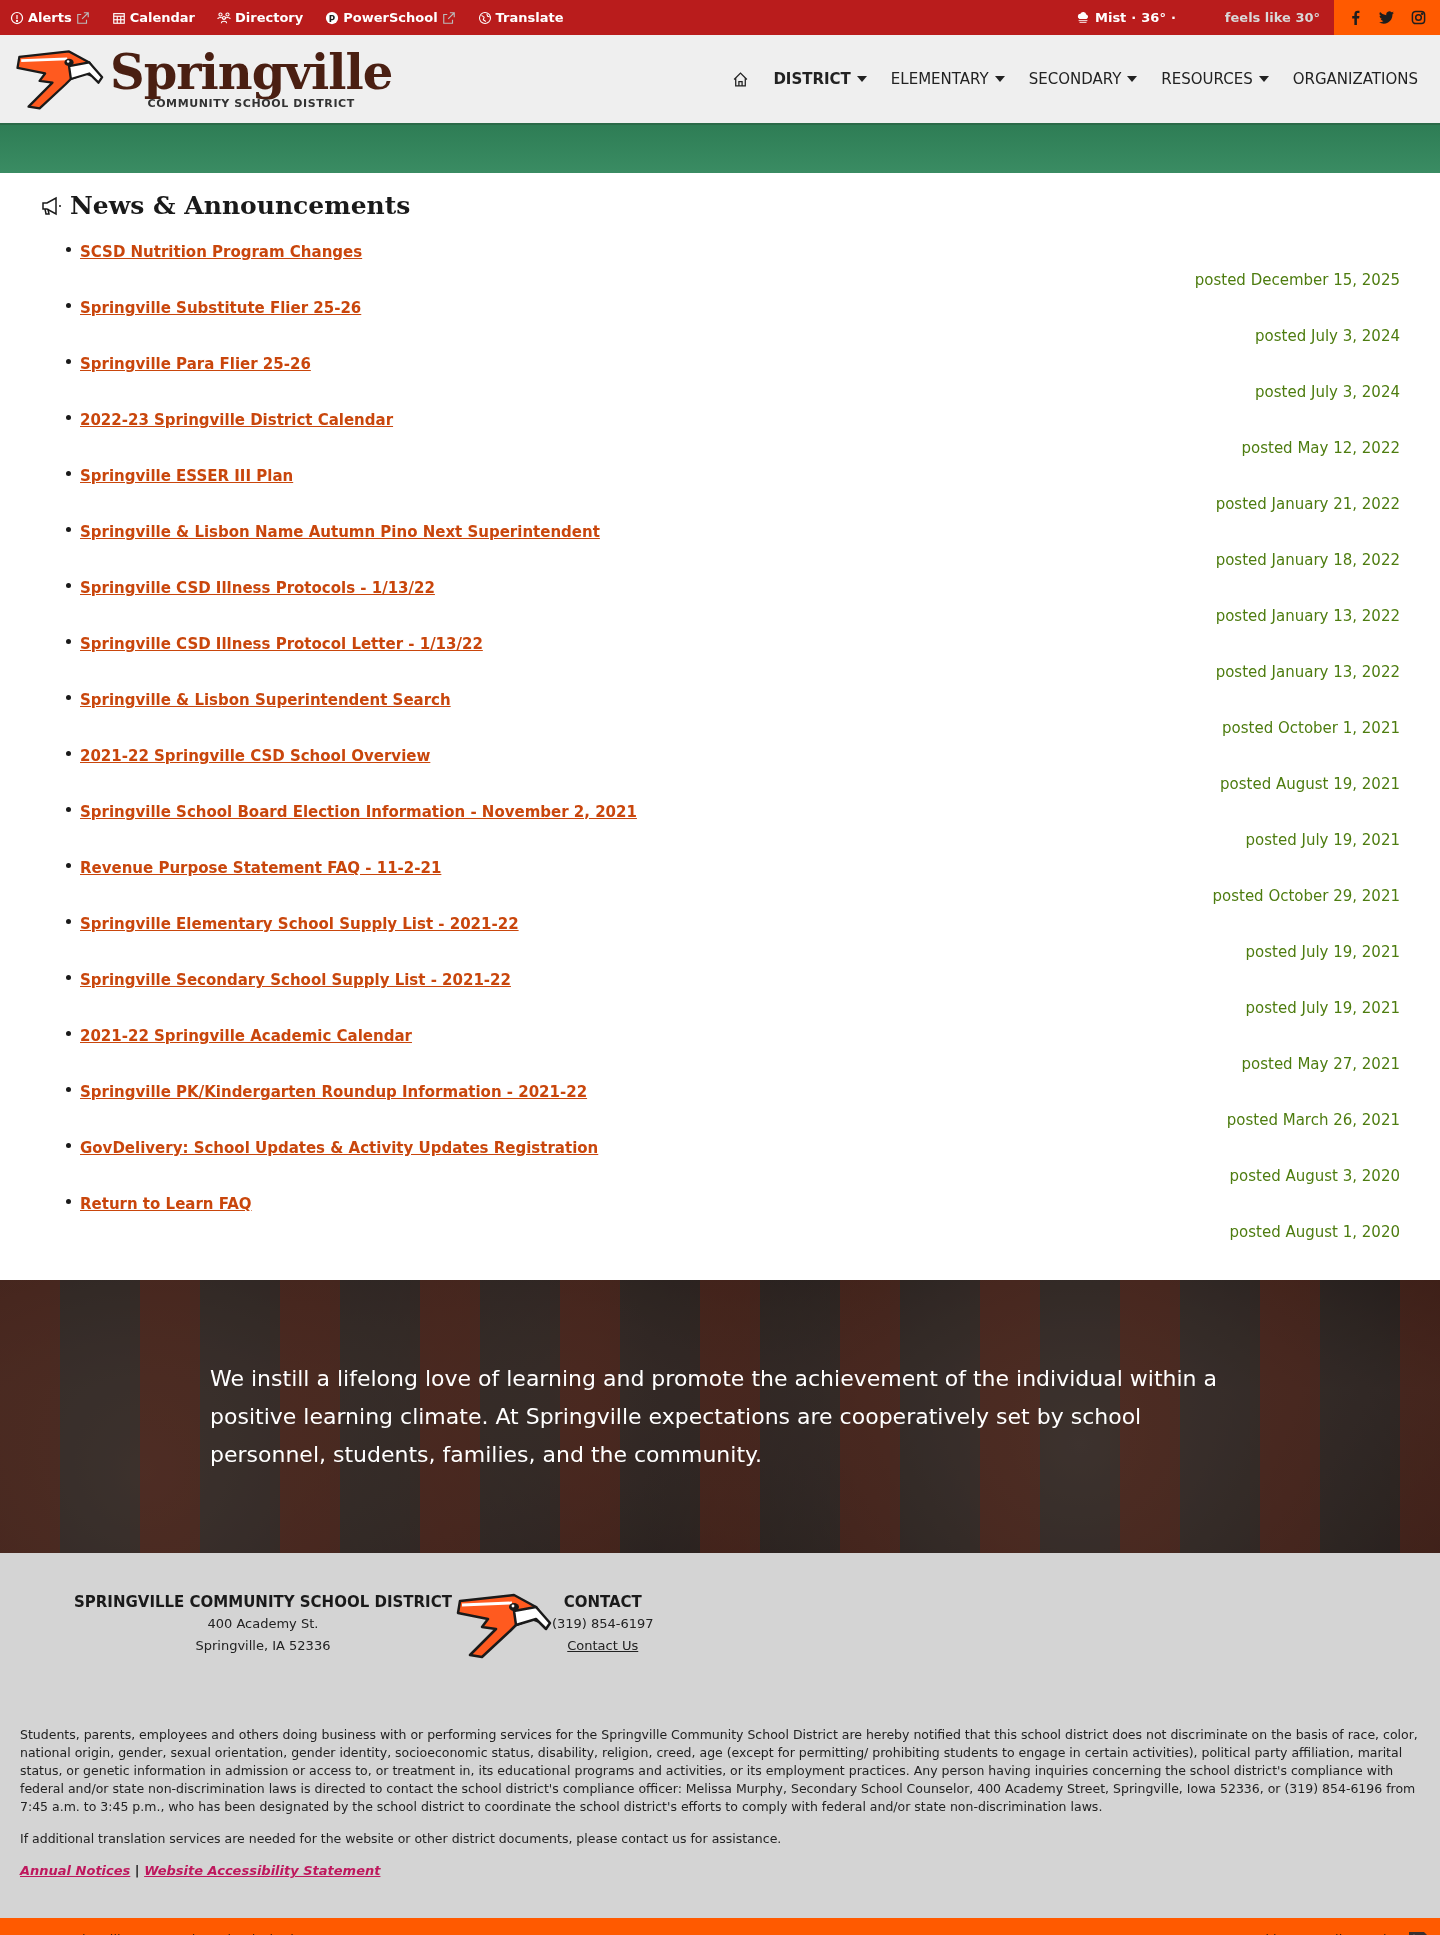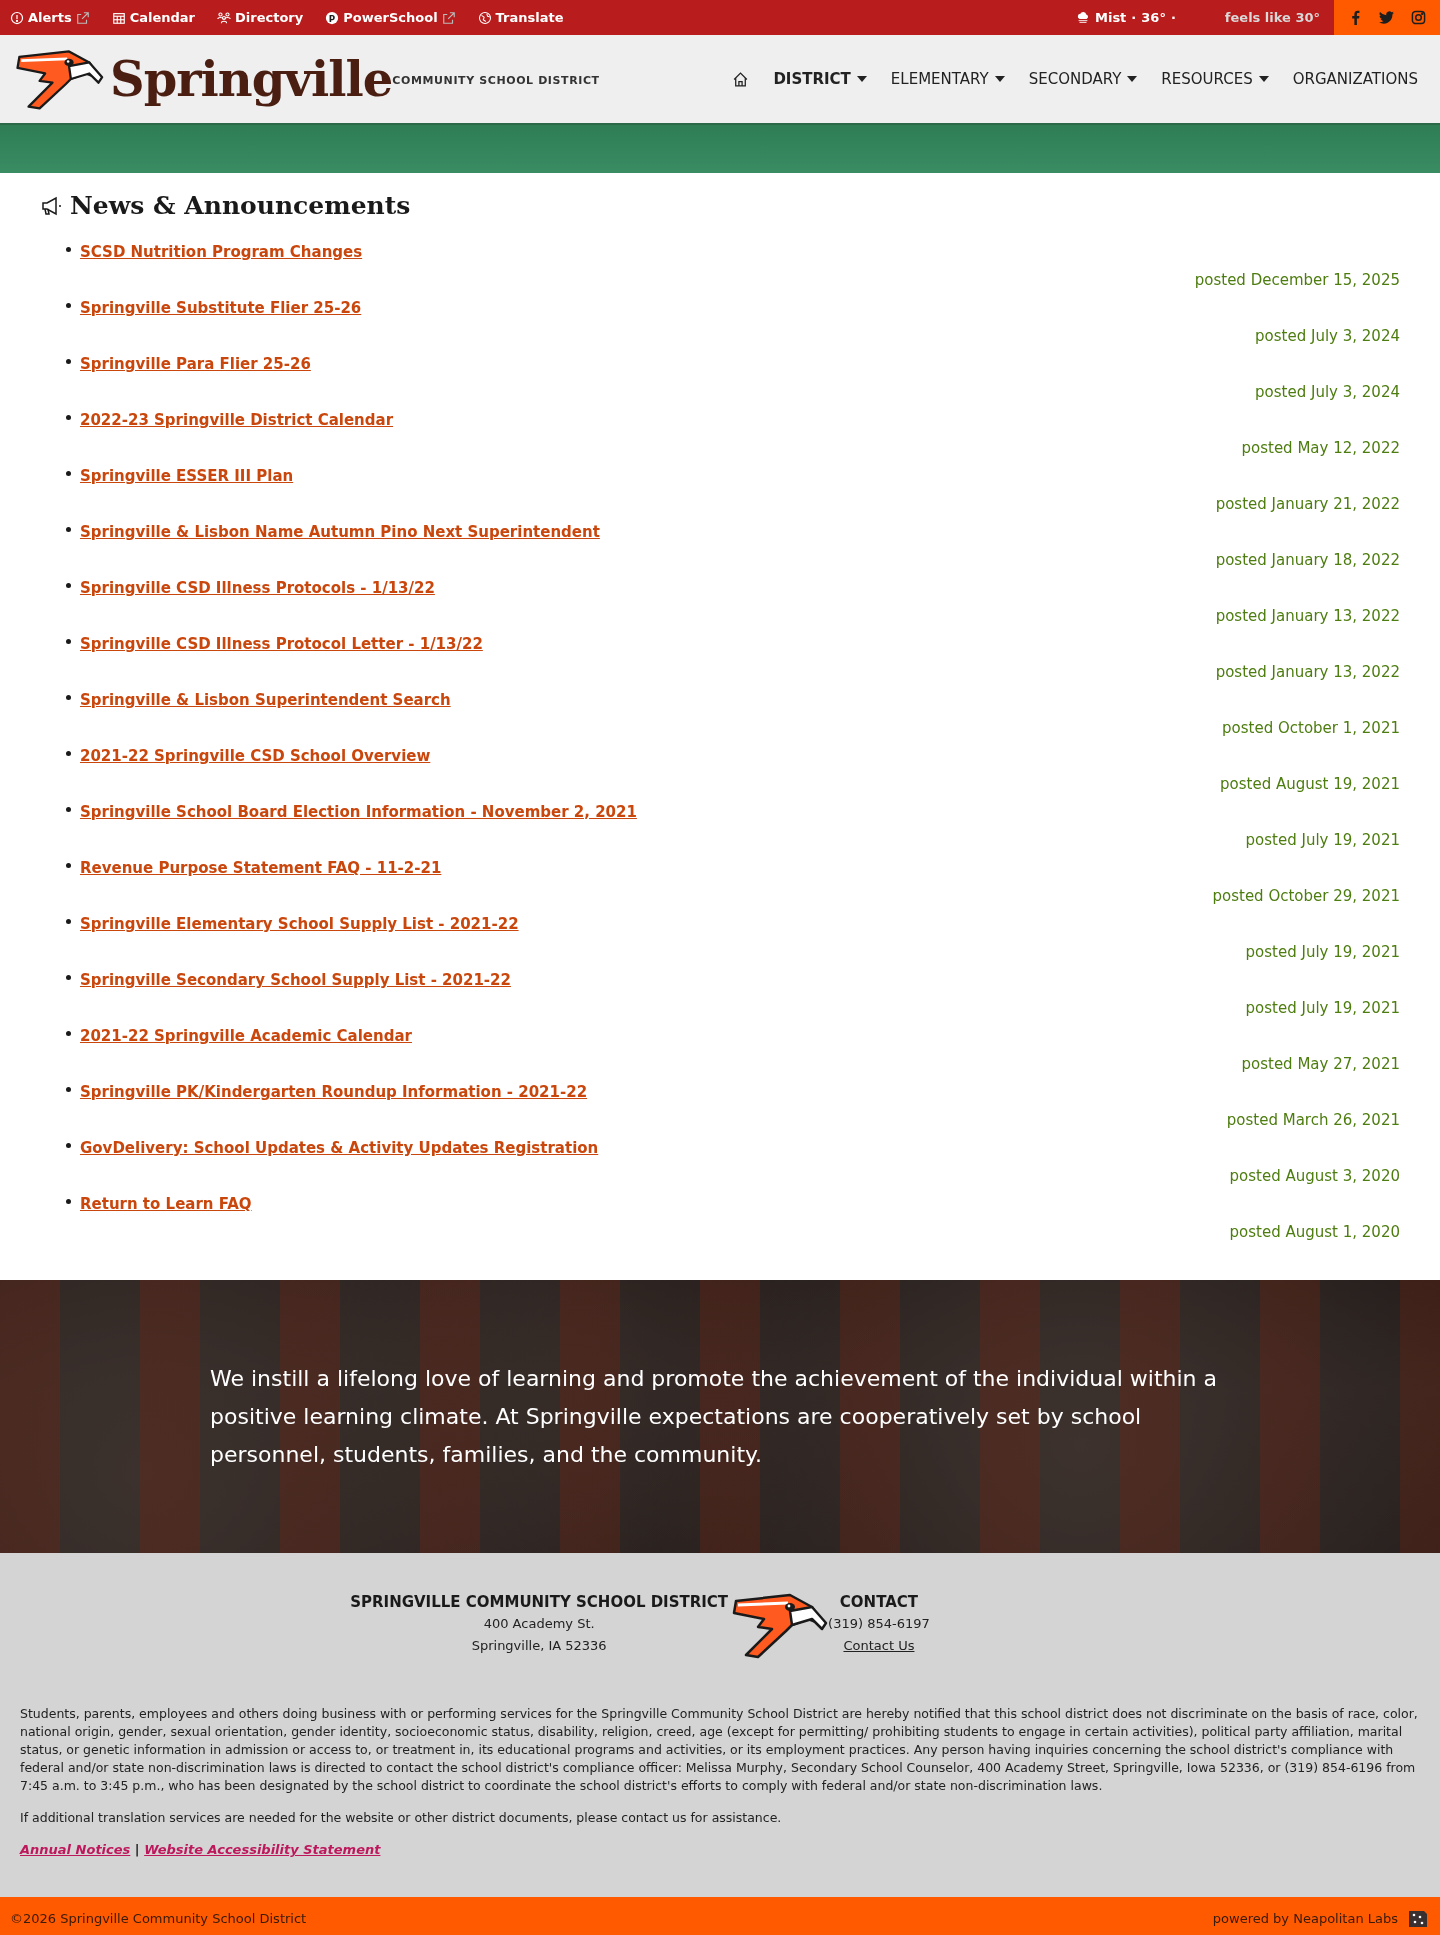--- a/index.html
+++ b/index.html
@@ -14,21 +14,21 @@
   .topbar-right { display: flex; align-items: center; height: 26px; }
   .weather { display: flex; align-items: center; gap: 5px; font-size: 13px; font-weight: bold; color: #fff; padding-right: 14px; }
   .weather .feels { color: #d8d8d8; font-weight: bold; margin-left: 44px; }
   .social { background: #ff5a00; height: 35px; display: flex; align-items: center; gap: 0; padding: 0 6px; width: 106px; justify-content: space-around; }
   .social a { color: #1e1e1e; display: flex; align-items: center; cursor: pointer; }
   .social svg { width: 15px; height: 15px; }
 
   
   .header { height: 88px; background: #efefef; display: flex; align-items: center; justify-content: space-between; padding: 0 22px 0 12px; }
   .brand { display: flex; align-items: center; gap: 6px; cursor: pointer; }
-  .brand-text { display: flex; flex-direction: row; align-items: center; }
+  .brand-text { display: flex; flex-direction: column; align-items: center; }
   .brand-name { font-family: "DejaVu Serif", "Liberation Serif", serif; font-size: 48px; color: #4a1f12; letter-spacing: -1px; line-height: 46px; font-weight: bold; }
   .brand-sub { font-family: "DejaVu Sans", sans-serif; font-size: 11px; font-weight: bold; color: #333; letter-spacing: 0.6px; margin-top: 2px; }
   .nav { display: flex; align-items: center; gap: 24px; }
   .nav-item { display: flex; align-items: center; gap: 6px; font-size: 15px; color: #222; cursor: pointer; }
   .nav-item.active { font-weight: bold; }
   .caret { width: 0; height: 0; border-left: 5px solid transparent; border-right: 5px solid transparent; border-top: 6px solid #222; }
   .home-icon svg { width: 17px; height: 17px; }
 
   
   .greenband { height: 50px; background: linear-gradient(#2e7d55, #3a8c63); border-top: 2px solid #2a6a48; }
@@ -50,21 +50,21 @@
       radial-gradient(circle at 10% 70%, #5a4a44 0, transparent 40%),
       radial-gradient(circle at 40% 40%, #4d3d38 0, transparent 35%),
       radial-gradient(circle at 75% 60%, #5b4b45 0, transparent 40%),
       linear-gradient(#2a2220, #3b312e 40%, #2e2624);
   }
   .mission::after { content: ""; position: absolute; inset: 0; background: rgba(25,20,18,0.45); }
   .mission-text { position: relative; z-index: 1; color: #fff; font-size: 22px; line-height: 38px; padding: 80px 210px 0 210px; }
 
   
   .footer { background: #d4d4d4; padding: 38px 20px 24px 20px; }
-  .footer-cols { display: flex; justify-content: center; align-items: flex-start; padding: 0 54px 0 54px; margin-bottom: 44px; }
+  .footer-cols { display: flex; justify-content: flex-start; align-items: flex-start; padding: 0 54px 0 54px; margin-bottom: 65px; }
   .fcol { text-align: center; font-size: 13px; color: #222; line-height: 22px; }
   .fcol h4 { font-size: 15px; font-weight: bold; color: #1a1a1a; margin-bottom: 0; line-height: 22px; }
   .fcol a { color: #222; text-decoration: underline; cursor: pointer; }
   .footer-logo { width: 100px; height: 72px; margin-top: -2px; }
   .legal { font-size: 12.5px; color: #222; line-height: 18px; }
   .legal p { margin-bottom: 14px; }
   .legal-links { font-size: 13px; font-weight: bold; }
   .legal-links a { color: #be185d; text-decoration: underline; cursor: pointer; font-style: italic; }
 
   .bottom { height: 42px; background: #ff5a00; display: flex; align-items: center; justify-content: space-between; padding: 0 10px; font-size: 13px; color: #3a1a08; }

